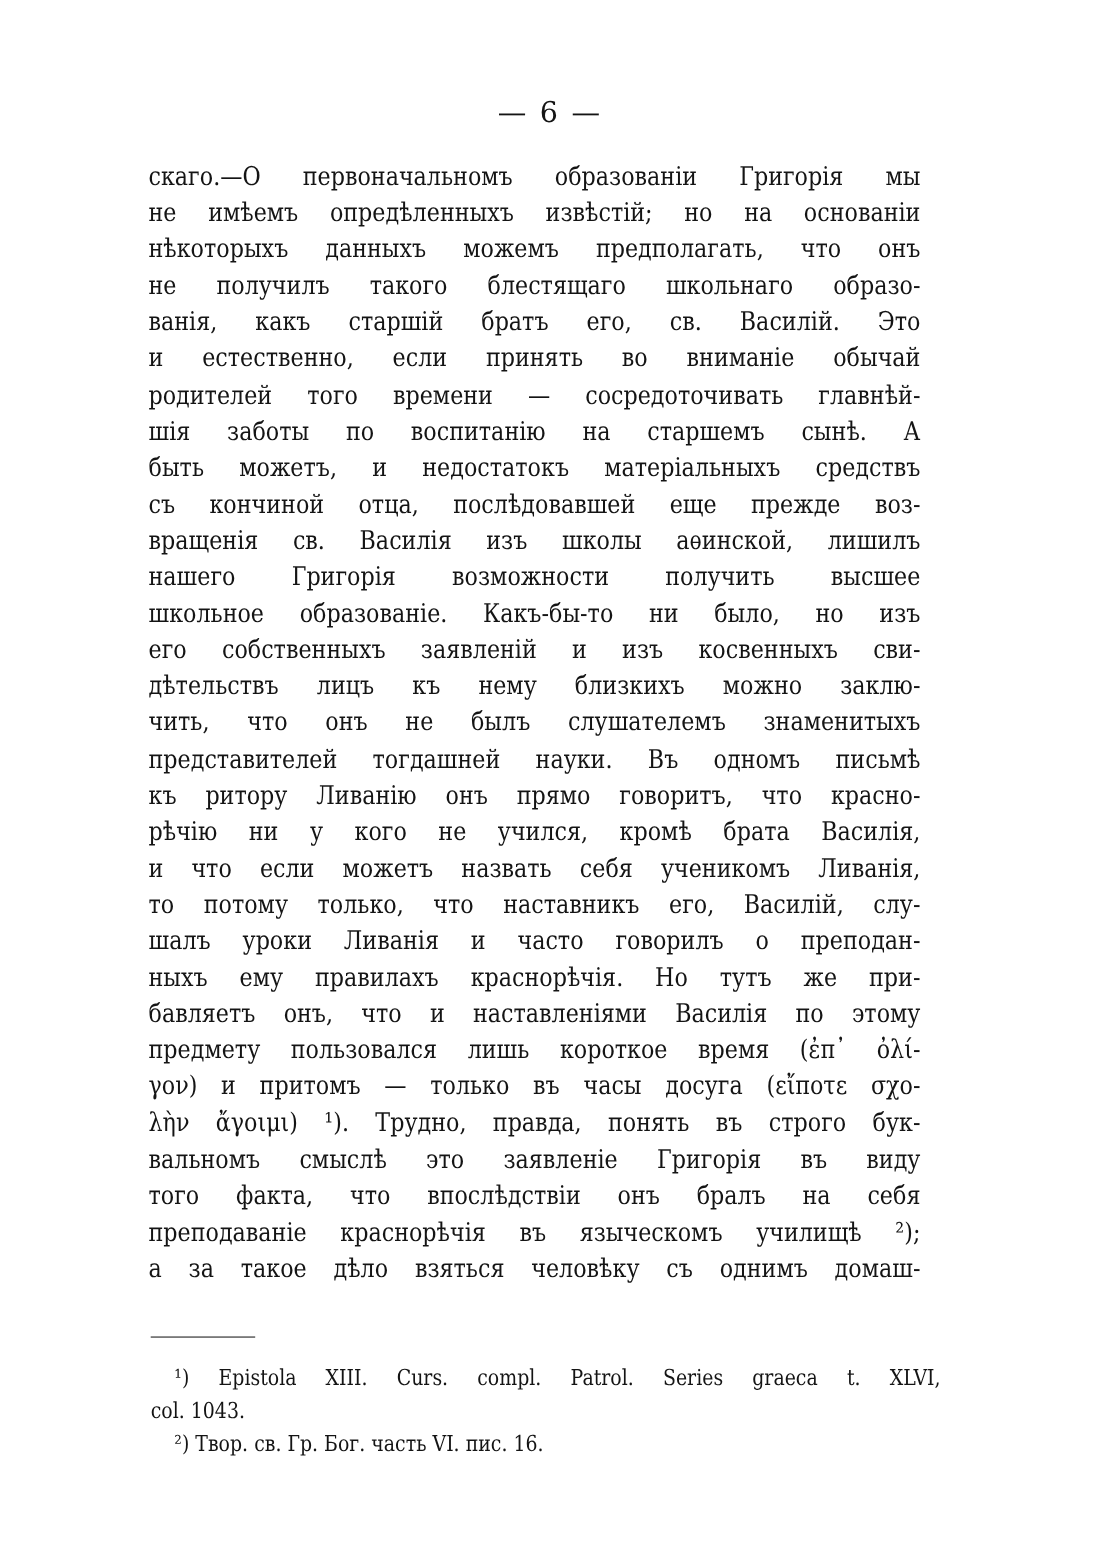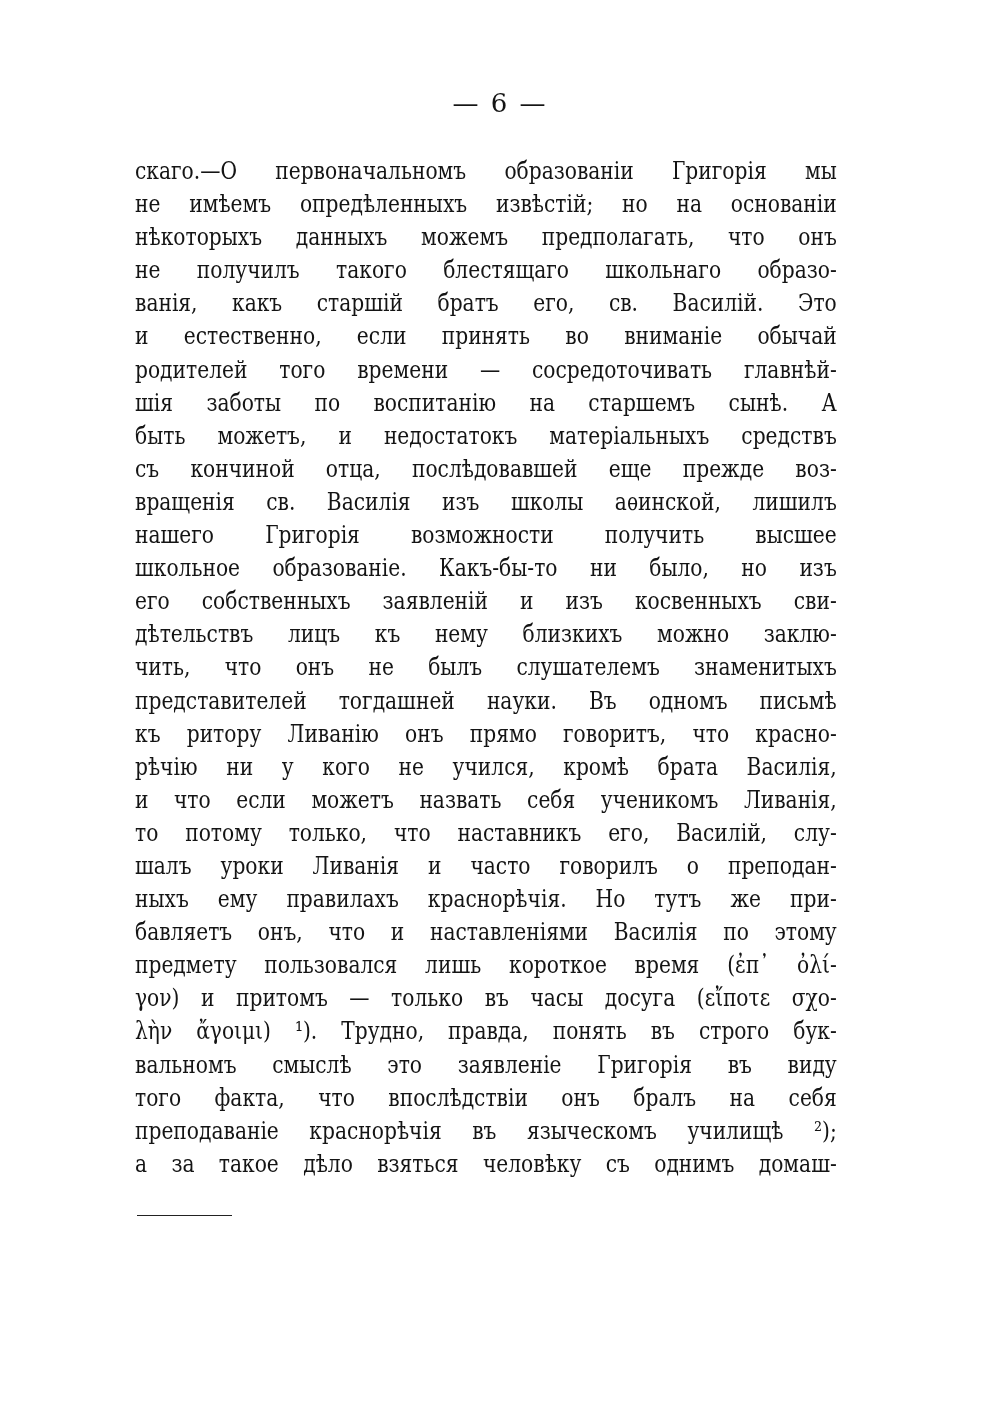--- a/index.html
+++ b/index.html
@@ -7,21 +7,21 @@
   .page {
     position: absolute; left: 0; top: 0; width: 1000px; height: 1418px;
     background: #ffffff; color: #141414;
     font-family: "DejaVu Serif", "Liberation Serif", serif;
   }
   .page-number {
     position: absolute; top: 88px; left: 0; width: 1000px; text-align: center;
     font-size: 26px; letter-spacing: 2px;
   }
   .body-text {
-    position: absolute; left: 135px; top: 155px; width: 702px;
+    position: absolute; left: 135px; top: 144px; width: 702px;
   }
   .line {
     height: 33.1px; line-height: 33.1px; font-size: 23.5px;
     text-align: justify; text-align-last: justify; white-space: nowrap;
     font-family: "DejaVu Serif", "Liberation Serif", serif;
     transform: scaleX(0.86); transform-origin: left center; width: 816px;
   }
   .line.last { text-align-last: justify; }
   .footnote-rule {
     position: absolute; left: 137px; top: 1215px; width: 95px; height: 0;
@@ -71,13 +71,18 @@
     <div class="line">γον) и притомъ — только въ часы досуга (εἴποτε σχο-</div>
     <div class="line">λὴν ἄγοιμι) ¹). Трудно, правда, понять въ строго бук-</div>
     <div class="line">вальномъ смыслѣ это заявленіе Григорія въ виду</div>
     <div class="line">того факта, что впослѣдствіи онъ бралъ на себя</div>
     <div class="line">преподаваніе краснорѣчія въ языческомъ училищѣ ²);</div>
     <div class="line last">а за такое дѣло взяться человѣку съ однимъ домаш-</div>
   </div>
 
   <div class="footnote-rule"></div>
 
+  <div class="footnotes">
+    <div class="fn-line indent justified">¹) Epistola XIII. Curs. compl. Patrol. Series graeca t. XLVI,</div>
+    <div class="fn-line">col. 1043.</div>
+    <div class="fn-line indent">²) Твор. св. Гр. Бог. часть VI. пис. 16.</div>
+  </div>
 </div>
 
 </body></html>

